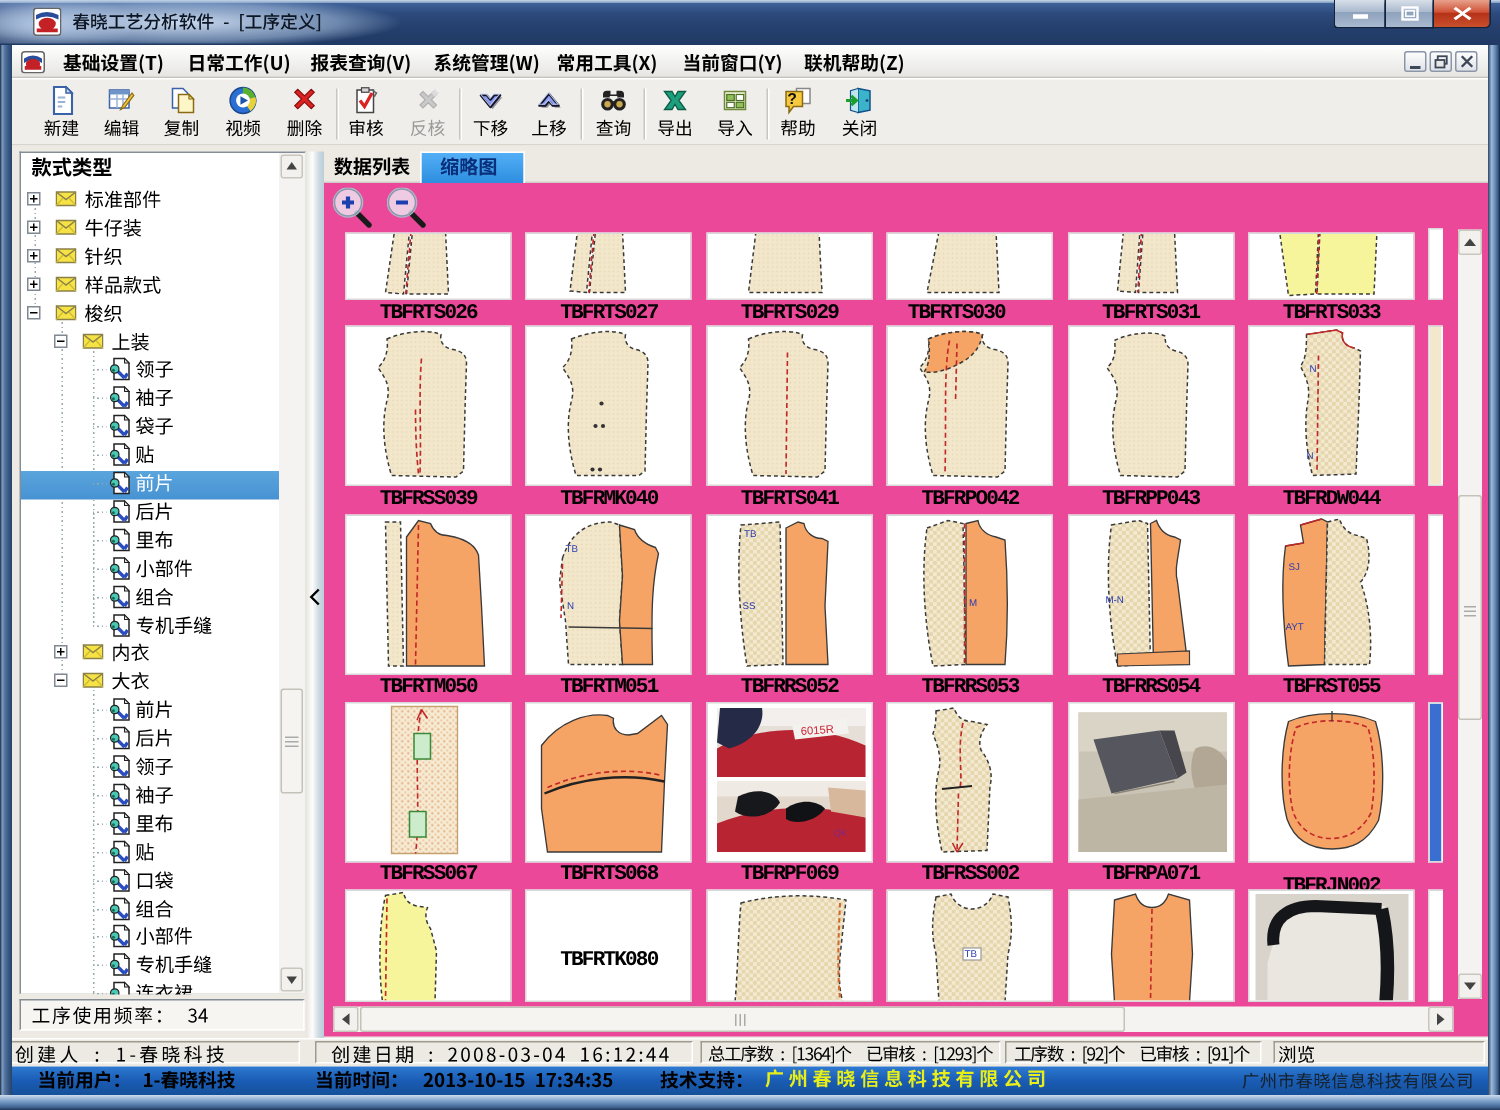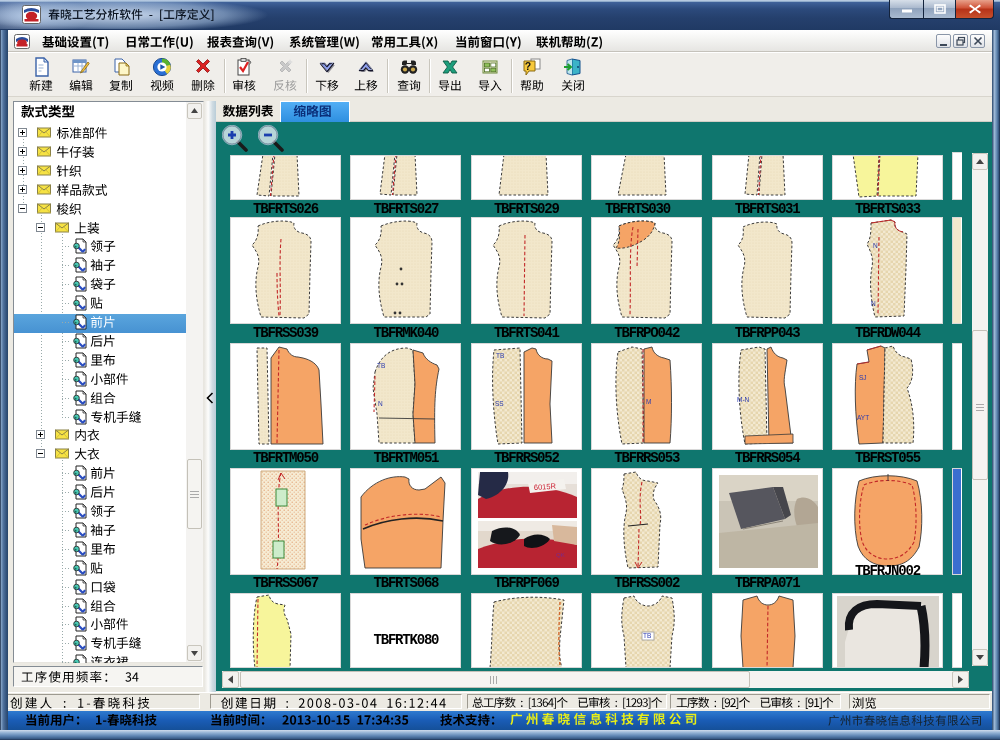--- a/index.html
+++ b/index.html
@@ -42,21 +42,21 @@
  background:linear-gradient(90deg,#274468 0,#9db8d6 30%,#6389b2 60%,#35557f 85%,#16263f 100%)}
 .bottomborder{left:0;top:730px;width:1000px;height:10px;
  background:linear-gradient(180deg,#cfdcec 0,#8fafd2 30%,#5d84b2 60%,#3a5d88 85%,#1d3354 100%)}
 .treebox{left:13px;top:101px;width:191px;height:562px;background:#fff;
  border:1px solid;border-color:#848c94 #e8e6e0 #e8e6e0 #848c94}
 .freqbox{left:13px;top:666px;width:190px;height:21px;background:#f6f5f2;
  border:1px solid;border-color:#848c94 #fff #fff #848c94}
 .splitter{left:204px;top:101px;width:12px;height:591px;
  background:linear-gradient(90deg,#e7e5df 0,#fdfdfc 35%,#cfdbe2 70%,#b9cdd8 100%)}
 .tabrow{left:216px;top:101px;width:776px;height:21px;background:#eceae3;border-bottom:1px solid #d0cdc5}
-.page{left:216px;top:122px;width:776px;height:569px;background:#0f766e}
+.page{left:216px;top:122px;width:776px;height:569px;background:#ec4899}
 .cell{position:absolute;background:#fff;border:1px solid #d8d8d8}
 .clabel{position:absolute;font-family:"Liberation Mono",monospace;font-size:14px;
  font-weight:bold;letter-spacing:-1.2px;color:#000;text-align:center;width:111px;line-height:13px}
 .vsb{left:972px;top:153px;width:16px;height:513px;background:#f4f3f1}
 .hsb{left:222px;top:671px;width:747px;height:17px;background:#f4f3f1}
 .sbtn{position:absolute;background:#f2f1ee;border:1px solid #c9c6bd;border-radius:2px}
 .sthumb{position:absolute;background:#f5f4f1;border:1px solid #c4c1b8;border-radius:2px}
 .plusbox{position:absolute;width:9px;height:9px;border:1px solid #808891;background:#fff;
  display:flex;align-items:center;justify-content:center}
 </style></head><body>
@@ -1108,21 +1108,21 @@
         </svg>
       </div>
       <div class="clabel" style="left:495.6px;top:455px">TBFRPA071</div>
       <div class="cell abs" style="left:616.0px;top:346px;width:111px;height:107px;overflow:hidden">
         <svg width="109" height="105" viewBox="0 0 109 105">
           <path d="M26 12 C42 5 68 5 84 12 C90 32 90 60 86 78 C78 93 68 97 55 97 C41 97 30 91 25 77 C20 58 21 30 26 12 Z" fill="#f5a466" stroke="#3a3a3a" stroke-width="0.9"></path>
           <path d="M31 16 C44 10 66 10 79 16 C84 33 84 58 81 73 C74 86 64 90 54 90 C43 90 33 84 29 72 C25 55 26 32 31 16" stroke="#c22828" stroke-dasharray="3.4,2.2" stroke-width="1.1" fill="none"></path>
           <path d="M55 5 L55 12" stroke="#3a3a3a" stroke-width="0.9"></path>
         </svg>
       </div>
-      <div class="clabel" style="left:616.0px;top:443px">TBFRJN002</div>
+      <div class="clabel" style="left:616.0px;top:463px">TBFRJN002</div>
       <div class="cell abs" style="left:14.0px;top:471px;width:111px;height:75px;overflow:hidden">
         <svg width="109" height="73" viewBox="0 0 109 73">
           <path d="M26 3 L38 1 C39 6 42 9 47 10 L54 11 C52 16 53 21 56 25 L60 40 L59 74 L24 74 C21 50 22 20 26 3 Z" fill="#f7f59b" stroke="#3a3a3a" stroke-dasharray="2.6,2" stroke-width="1"></path>
           <path d="M27 5 L26 74" stroke="#c22828" stroke-dasharray="3.4,2.2" stroke-width="1.1" fill="none"></path>
         </svg>
       </div>
       <div class="cell abs" style="left:134.4px;top:471px;width:111px;height:75px;overflow:hidden">
         <svg width="109" height="73" viewBox="0 0 109 73"></svg>
       </div>
       <div class="cell abs" style="left:254.8px;top:471px;width:111px;height:75px;overflow:hidden">

